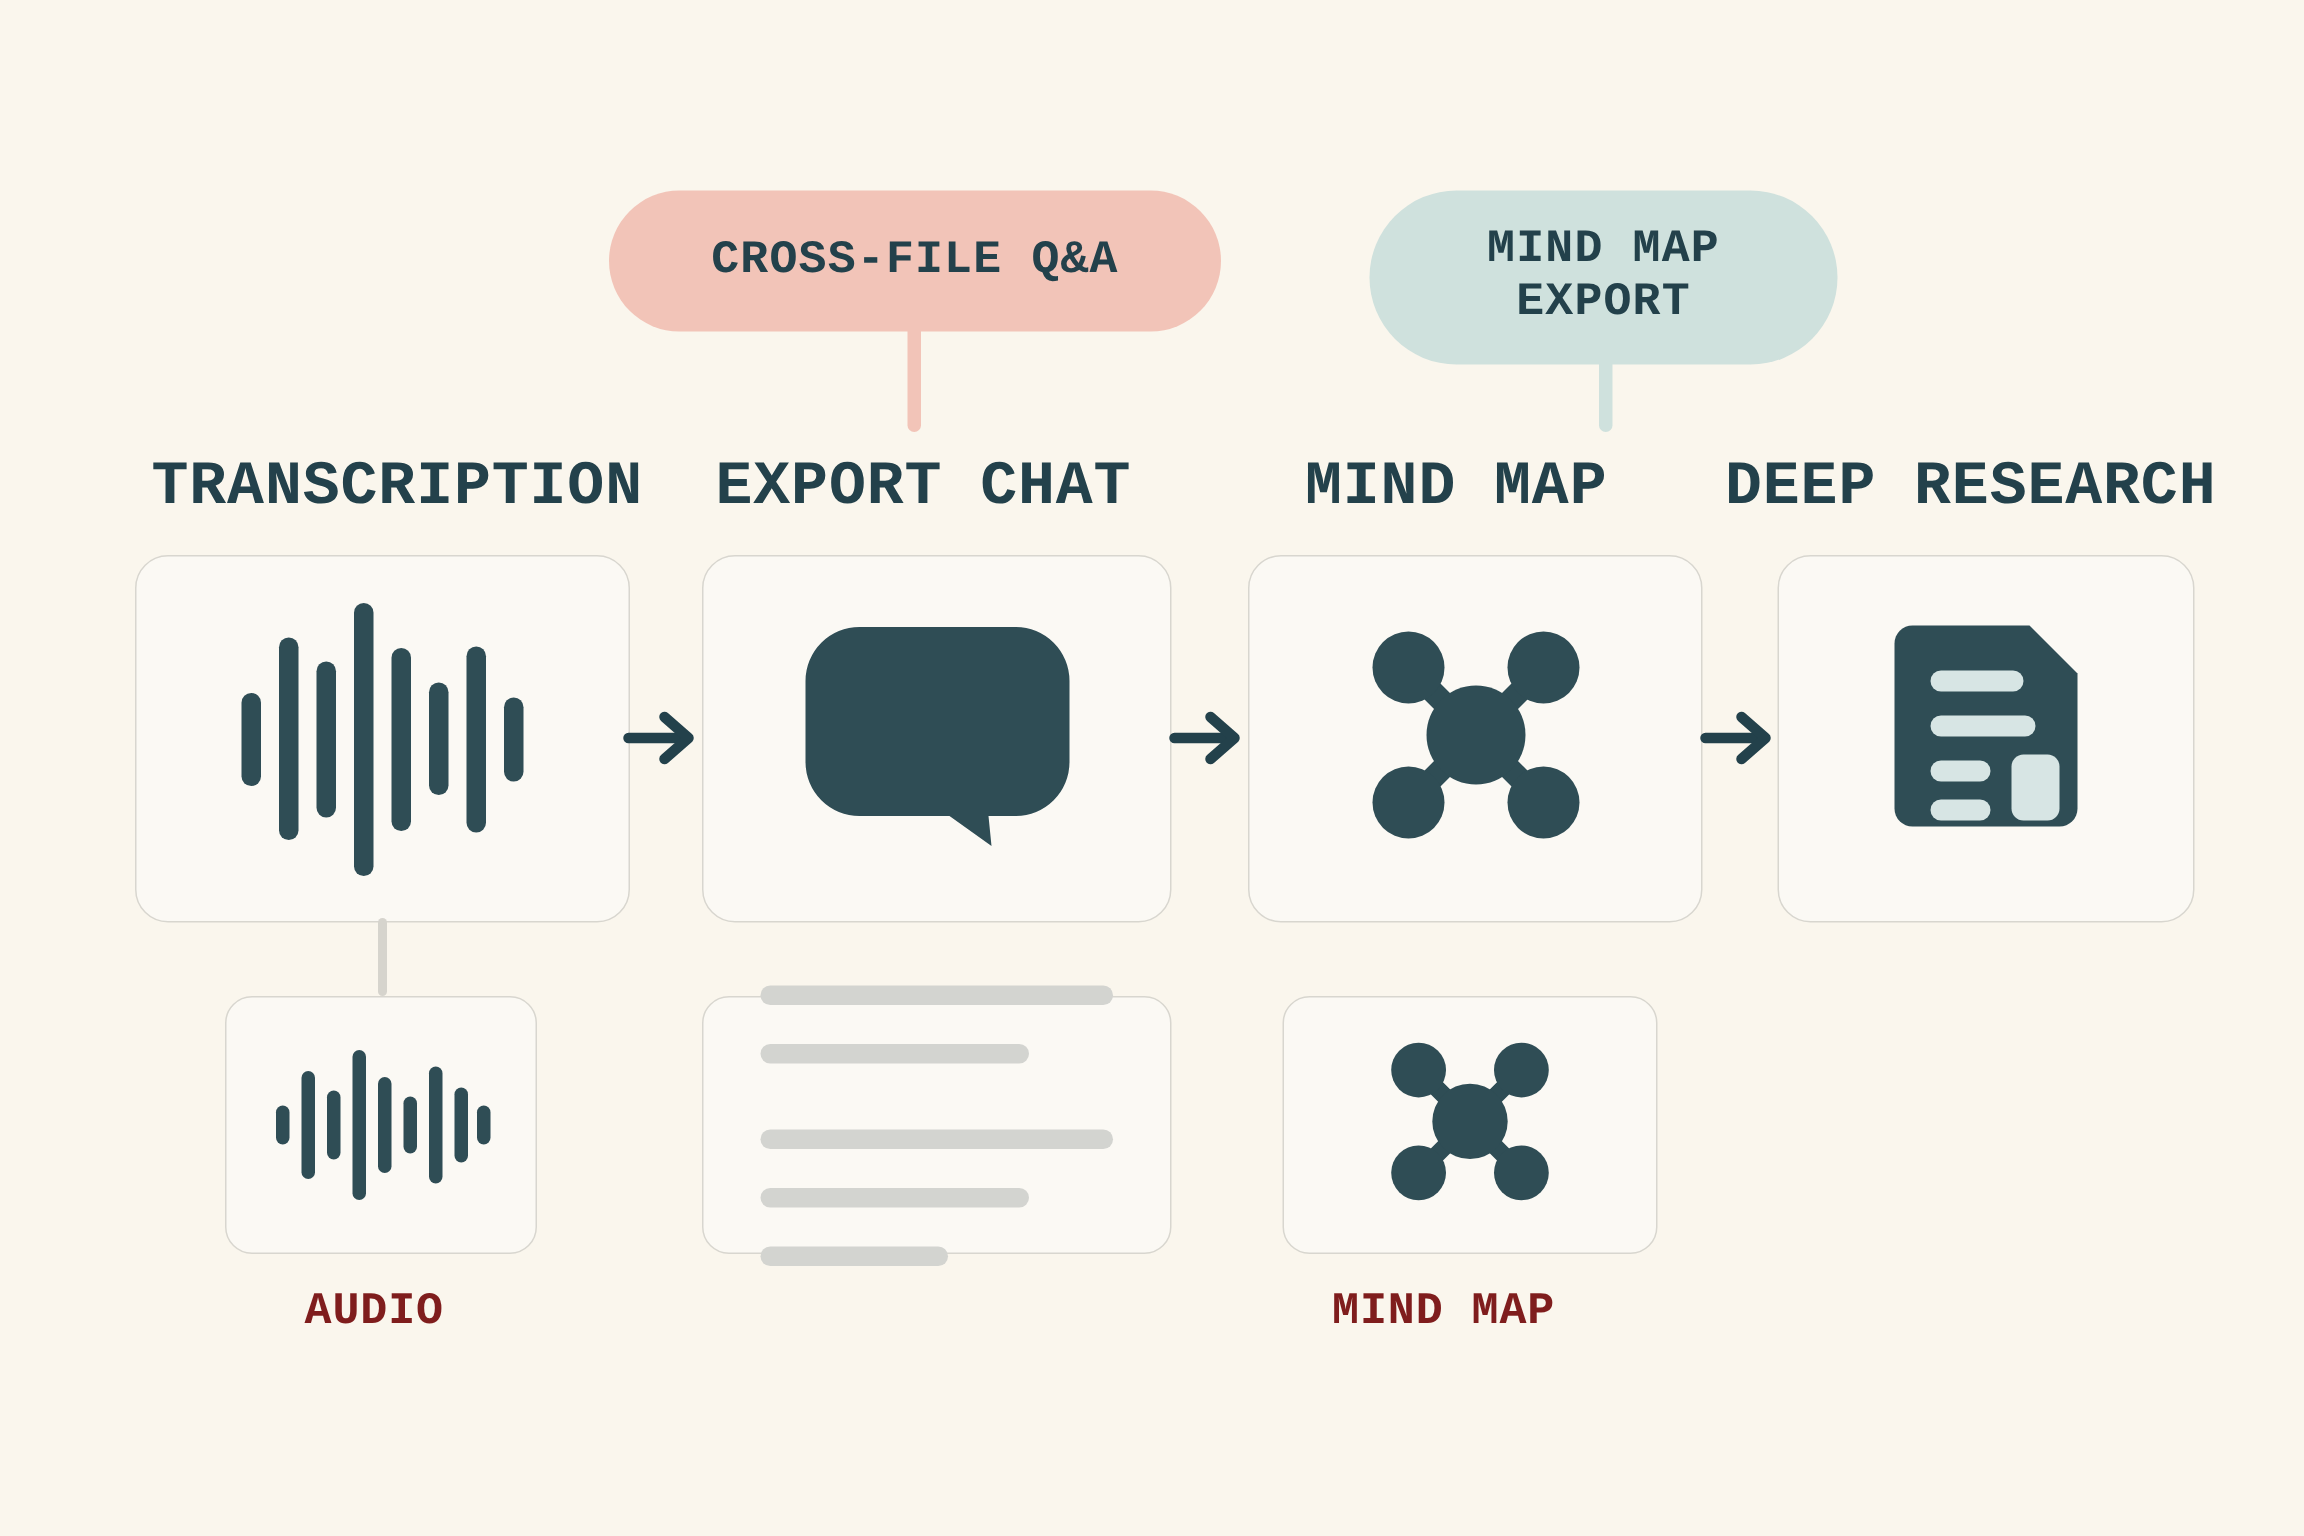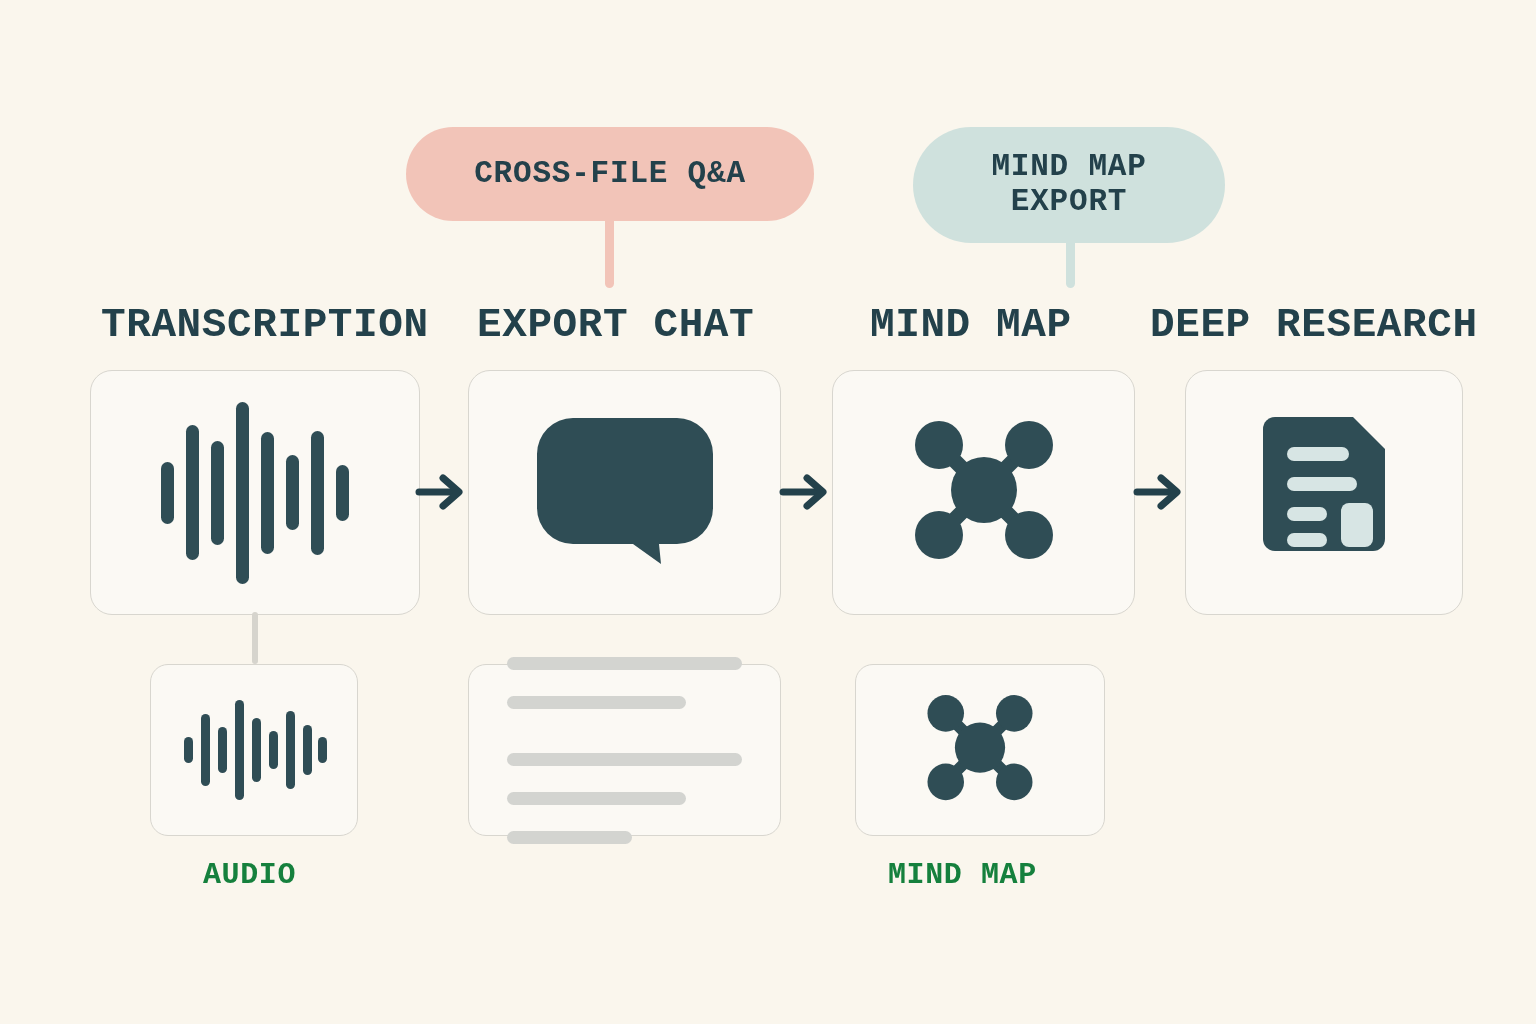--- a/index.html
+++ b/index.html
@@ -107,21 +107,21 @@
     position: absolute;
     width: 6px;
     background: #d6d4cd;
     border-radius: 3px;
     z-index: 1;
   }
 
   
   .sub-caption {
     position: absolute;
-    color: #15803d;
+    color: #7f1d1d;
     font-size: 30px;
     font-weight: bold;
     letter-spacing: 0.6px;
     white-space: nowrap;
     z-index: 3;
   }
 
   
   .wave {
     display: flex;

